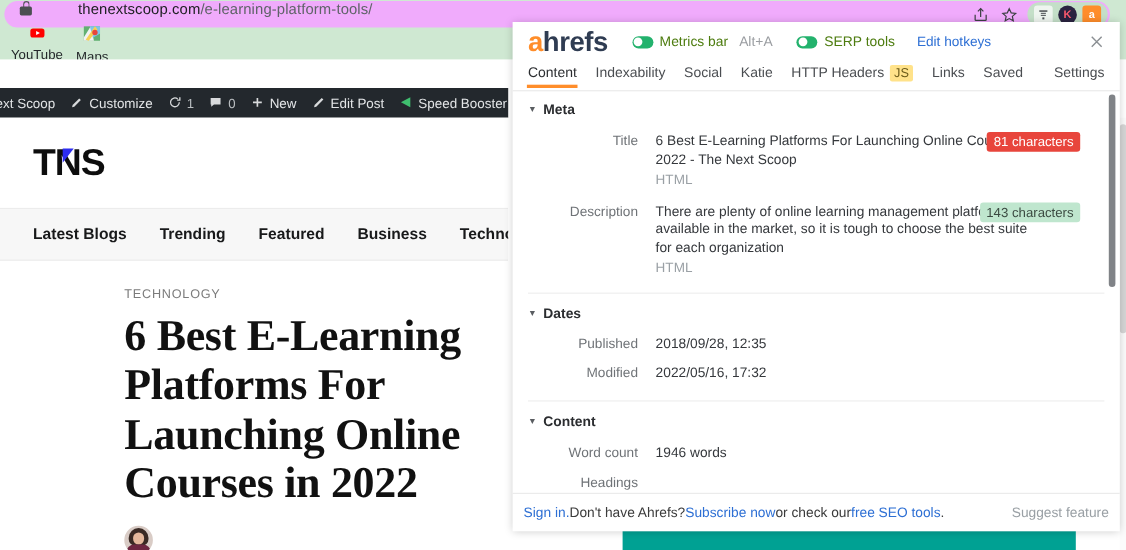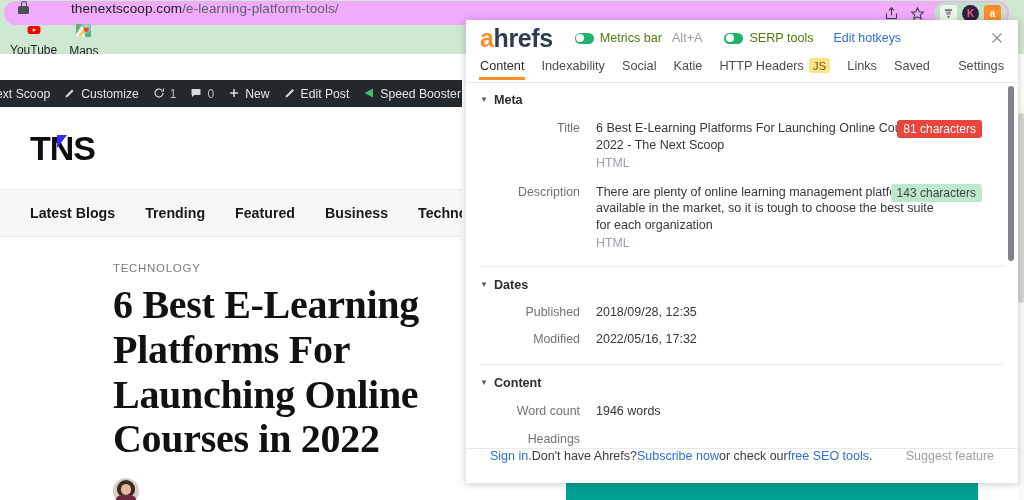--- a/index.html
+++ b/index.html
@@ -95,21 +95,21 @@
   .badge.red{background:#e8453c;color:#ffffff;}
   .badge.green{background:#bfe6ce;color:#3b4a41;}
   .rowpos{position:relative;}
   .hr{height:1px;background:#ededed;margin:11px 0 0 0;}
   .hline{font-size:12.4px;color:#35383c;margin-bottom:10px;}
   .hline .tag{color:#9aa0a5;margin-right:4px;}
   .ah-scroll{position:absolute;right:4px;top:66px;width:6px;height:395px;}
   .ah-scroll .thumb{position:absolute;left:0;top:0;width:6px;height:175px;background:#808387;border-radius:3px;}
   .ah-foot{
     position:absolute;left:0;right:0;bottom:0;height:35px;border-top:1px solid #e9e9e9;
-    display:flex;align-items:flex-start;padding:0 24px;font-size:12.5px;color:#3b3b3b;box-sizing:border-box;
+    display:flex;align-items:center;padding:0 10px;font-size:12.5px;color:#3b3b3b;box-sizing:border-box;
   }
   .lnk{color:#2d6fd4;cursor:pointer;}
   .ah-suggest{margin-left:auto;color:#9aa0a5;cursor:pointer;}
 </style>
 </head>
 <body>
 
 <div id="browser">
 
   <div class="chrome-top">

